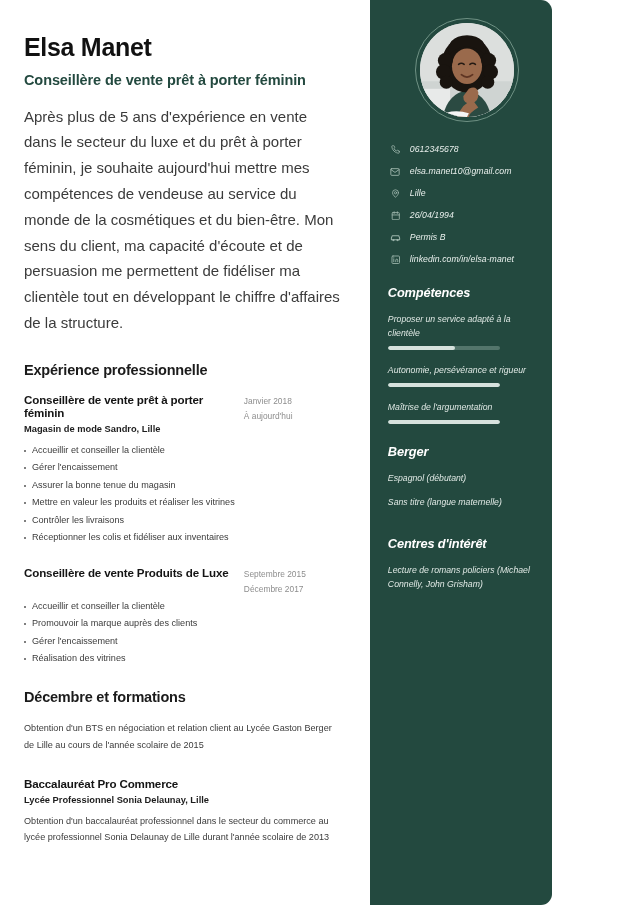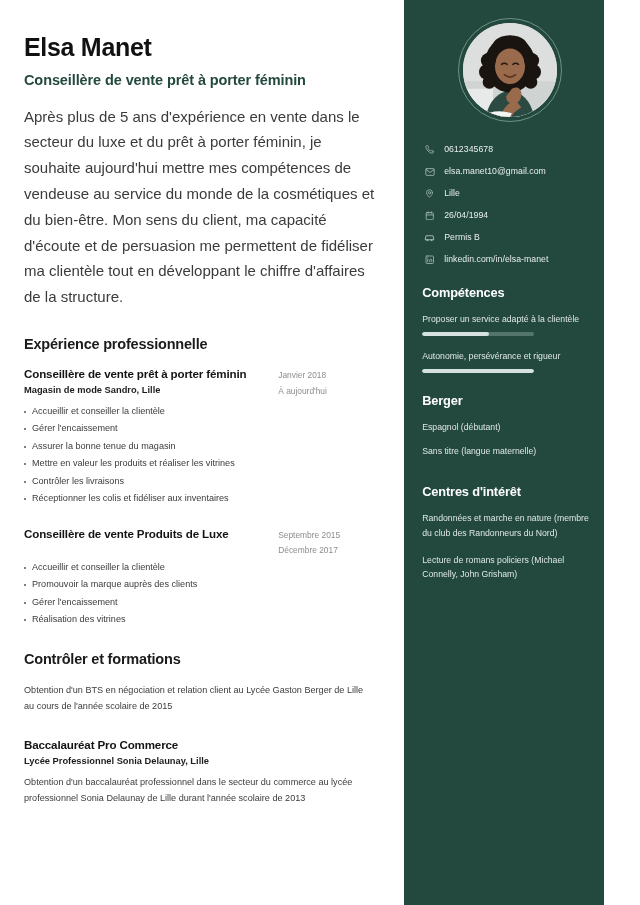--- a/index.html
+++ b/index.html
@@ -6,25 +6,26 @@
     margin: 0;
     padding: 0;
     background: #ffffff;
   }
   body {
     font-family: "Liberation Sans", sans-serif;
     -webkit-font-smoothing: antialiased;
   }
   #page {
     position: relative;
-    width: 604px;
+    width: 552px;
     height: 905px;
     overflow: hidden;
     background: #ffffff;
     display: flex;
+    border-radius: 11px;
   }
 
   
   .main-col {
     width: 428px;
     box-sizing: border-box;
     padding: 34px 30px 0 24px;
     background: #ffffff;
   }
 
@@ -124,20 +125,21 @@
     max-width: 372px;
   }
 
   
   .side-col {
     width: 212px;
     box-sizing: border-box;
     background: #23493f;
     padding: 0 4px 0 16px;
     color: #e9efec;
+    font-style: italic;
   }
 
   .photo-wrap {
     display: flex;
     justify-content: center;
     padding-top: 18px;
     padding-bottom: 22px;
   }
   .photo-ring {
     width: 104px;
@@ -266,21 +268,21 @@
         </div>
       </div>
       <ul class="bullets">
         <li>Accueillir et conseiller la clientèle</li>
         <li>Promouvoir la marque auprès des clients</li>
         <li>Gérer l'encaissement</li>
         <li>Réalisation des vitrines</li>
       </ul>
     </div>
 
-    <h3 class="section-title edu">Contrôler et formations</h3>
+    <h3 class="section-title edu">Décembre et formations</h3>
 
     <div class="entry">
       <p class="entry-desc">Obtention d'un BTS en négociation et relation client au Lycée Gaston Berger de Lille au cours de l'année scolaire de 2015</p>
     </div>
 
     <div class="entry" style="margin-top:24px;">
       <div class="entry-head">
         <div class="entry-headtext">
           <div class="entry-role">Baccalauréat Pro Commerce</div>
           <div class="entry-org">Lycée Professionnel Sonia Delaunay, Lille</div>
@@ -406,28 +408,33 @@
         </div>
       </div>
 
       <div class="skill">
         <div class="skill-label">Autonomie, persévérance et rigueur</div>
         <div class="bar-track">
           <div class="bar-fill" style="width: 100%;"></div>
         </div>
       </div>
 
+      <div class="skill">
+        <div class="skill-label">Maîtrise de l'argumentation</div>
+        <div class="bar-track">
+          <div class="bar-fill" style="width: 100%;"></div>
+        </div>
+      </div>
     </div>
 
     <div class="side-section">
       <div class="side-title">Berger</div>
       <div class="side-item">Espagnol (débutant)</div>
       <div class="side-item">Sans titre (langue maternelle)</div>
     </div>
 
     <div class="side-section" style="margin-top:26px;">
       <div class="side-title">Centres d'intérêt</div>
-      <div class="side-item block">Randonnées et marche en nature (membre du club des Randonneurs du Nord)</div>
       <div class="side-item block">Lecture de romans policiers (Michael Connelly, John Grisham)</div>
     </div>
 
   </div>
 </div>
 
 </body></html>

